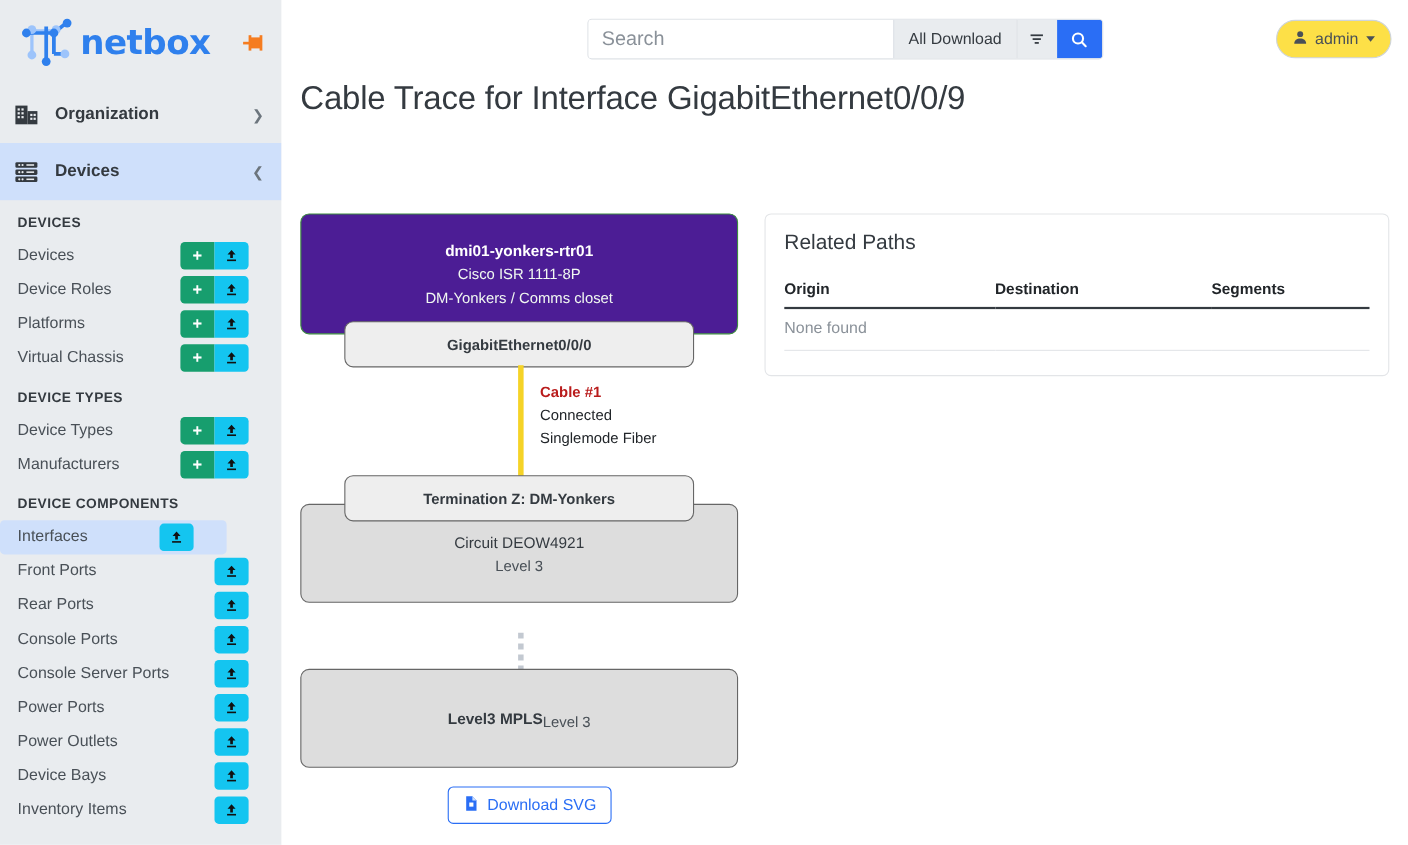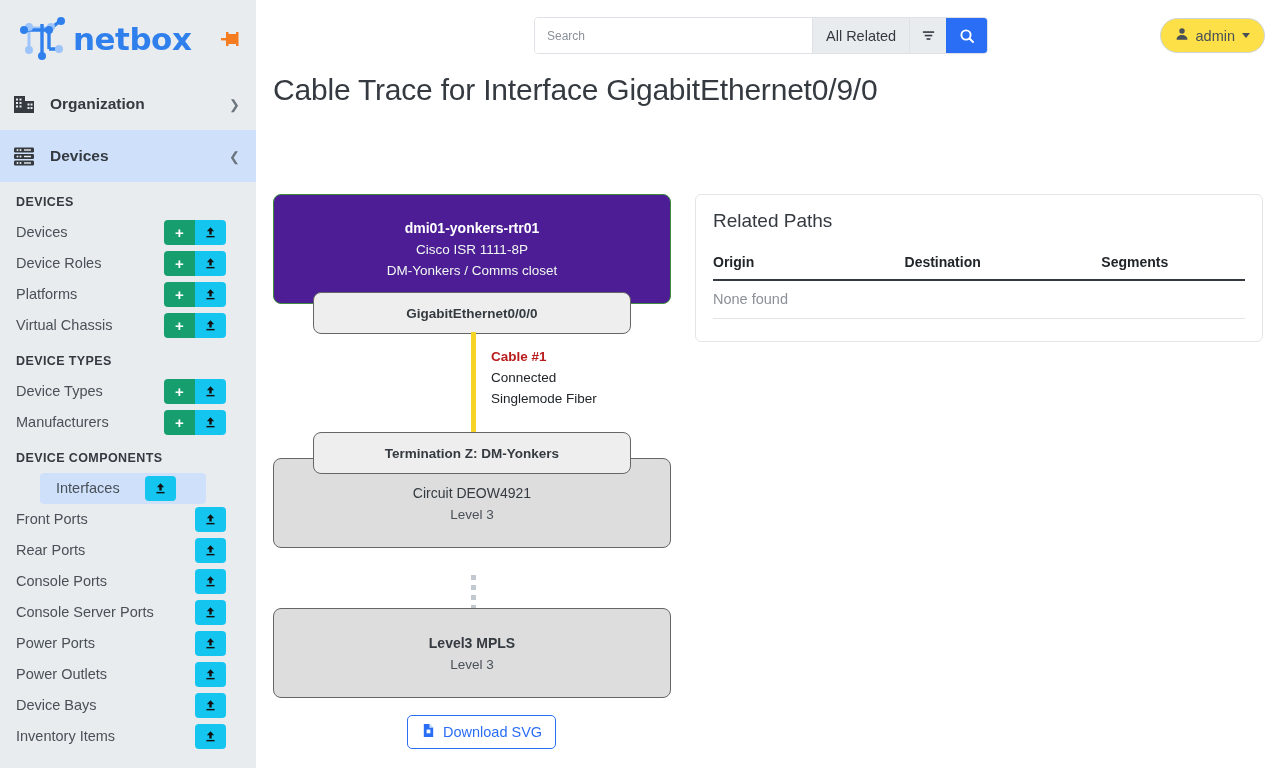--- a/index.html
+++ b/index.html
@@ -59,21 +59,20 @@
   .nav-row .nr-link {
     font-size: 14.5px; color: #495057;
     flex: 1 1 auto; line-height: 31px;
     text-decoration: none; cursor: pointer;
   }
   .nav-row.sel {
     background: #cfe0fb;
     border-radius: 4px;
     margin-right: 50px;
     padding-left: 16px;
-    margin-left: 40px;
   }
   .nav-btns {
     position: absolute; right: 30px; top: 3px;
     display: flex; height: 25px;
   }
   .btn-add, .btn-imp {
     width: 31px; height: 25px;
     display: flex; align-items: center; justify-content: center;
     cursor: pointer; border: none; padding: 0;
   }
@@ -94,21 +93,21 @@
     display: flex; align-items: center;
   }
   .searchwrap {
     position: absolute; left: 278px; top: 17px;
     display: flex; height: 37px;
     border: 1px solid #dee2e6; border-radius: 4px;
     overflow: hidden; background: #fff;
   }
   .search-input {
     width: 277px; border: none; outline: none;
-    padding: 0 12px; font-size: 12px;
+    padding: 0 12px; font-size: 18px;
     font-family: "Liberation Sans", sans-serif;
     color: #1d4ed8; background: #fff;
   }
   .search-input::placeholder { color: #8a9199; }
   .search-scope {
     display: flex; align-items: center; justify-content: center;
     padding: 0 13px; background: #e9ecef;
     font-size: 14.5px; color: #343a40;
     border-left: 1px solid #dee2e6;
     cursor: pointer; white-space: nowrap;
@@ -203,21 +202,21 @@
     background-image: linear-gradient(#c3c9d1 50%, rgba(0,0,0,0) 0%);
     background-size: 5px 10px;
     background-repeat: repeat-y;
   }
 
   .node-provider {
     position: absolute; left: 0; top: 414px;
     width: 398px; height: 90px;
     background: #dddddd; border: 1px solid #666;
     border-radius: 8px;
-    display: flex; flex-direction: column;
+    display: flex; flex-direction: row;
     align-items: center; justify-content: center;
   }
   .node-provider .p1 { font-size: 14px; font-weight: bold; color: #343a40; }
   .node-provider .p2 { font-size: 13.5px; color: #495057; margin-top: 6px; }
 
   .dl-btn {
     position: absolute; left: 134px; top: 521px;
     display: flex; align-items: center; gap: 7px;
     height: 34px; padding: 0 13px;
     border: 1px solid #2a6ef5; border-radius: 5px;
@@ -517,21 +516,21 @@
       </span>
     </span>
   </div>
 </div>
 
 <div id="main">
 
   <div class="topbar">
     <div class="searchwrap">
       <input class="search-input" type="text" placeholder="Search" style="">
-      <span class="search-scope">All Related</span>
+      <span class="search-scope">All Download</span>
       <span class="search-filter">
         <svg viewBox="0 0 16 16" width="15" height="15" fill="#343a40">
           <rect x="2" y="3.5" width="12" height="1.7"></rect>
           <rect x="4" y="7.2" width="8" height="1.7"></rect>
           <rect x="6" y="10.9" width="4" height="1.7"></rect>
         </svg>
       </span>
       <span class="search-go">
         <svg viewBox="0 0 16 16" width="16" height="16" fill="none" stroke="#fff" stroke-width="1.9">
           <circle cx="7" cy="7" r="4.6"></circle>
@@ -545,21 +544,21 @@
         <svg viewBox="0 0 16 16" width="14" height="14" fill="#495057">
           <circle cx="8" cy="4.6" r="3.1"></circle>
           <path d="M1.8 14.5c0-3.4 2.8-5.3 6.2-5.3s6.2 1.9 6.2 5.3z"></path>
         </svg>
       </span>
       <span>admin</span>
       <span class="caret"></span>
     </div>
   </div>
 
-  <h1 class="page-title">Cable Trace for Interface GigabitEthernet0/9/0</h1>
+  <h1 class="page-title">Cable Trace for Interface GigabitEthernet0/0/9</h1>
 
   <div class="content">
 
     <div class="trace">
 
       <div class="node node-device">
         <div class="n1">dmi01-yonkers-rtr01</div>
         <div class="n2">Cisco ISR 1111-8P</div>
         <div class="n3">DM-Yonkers / Comms closet</div>
       </div>

